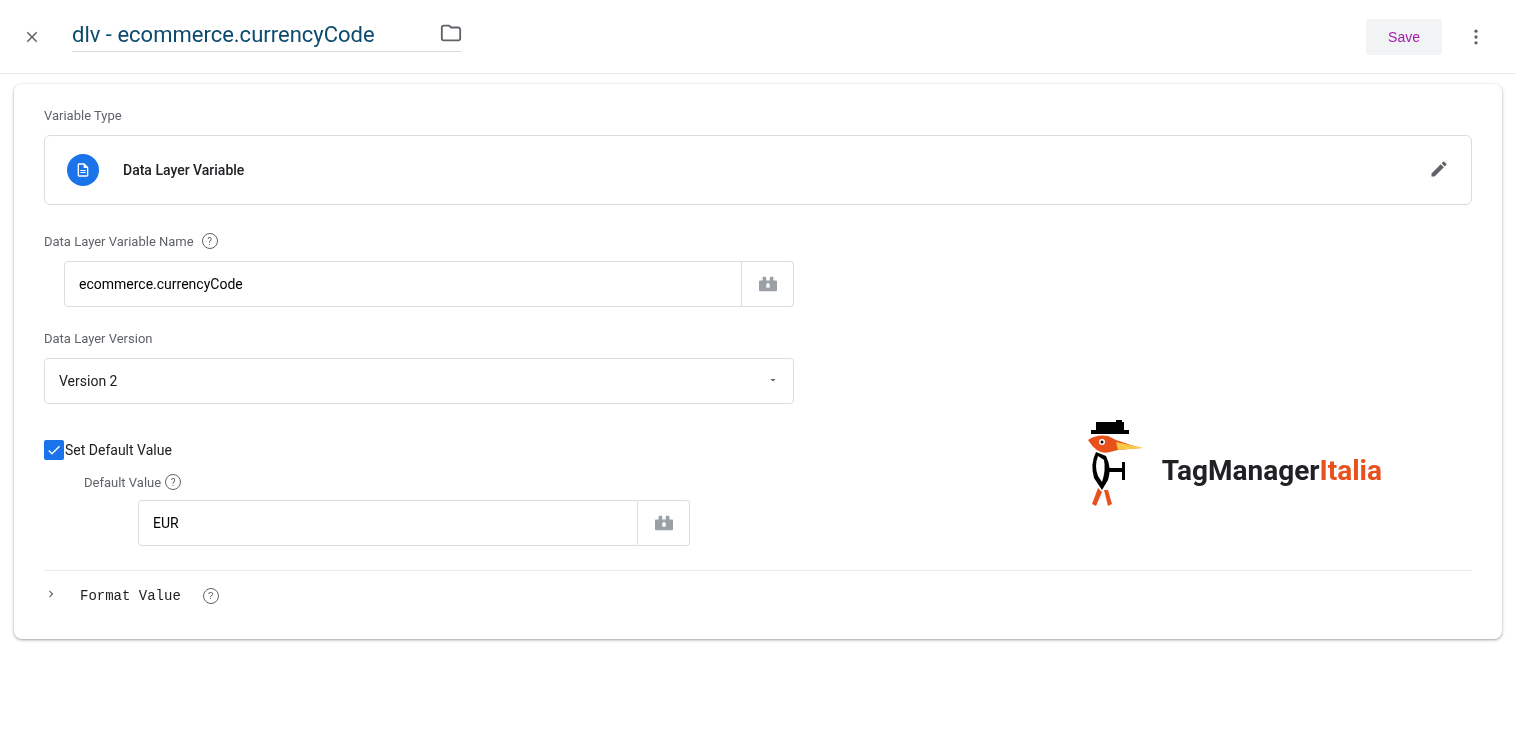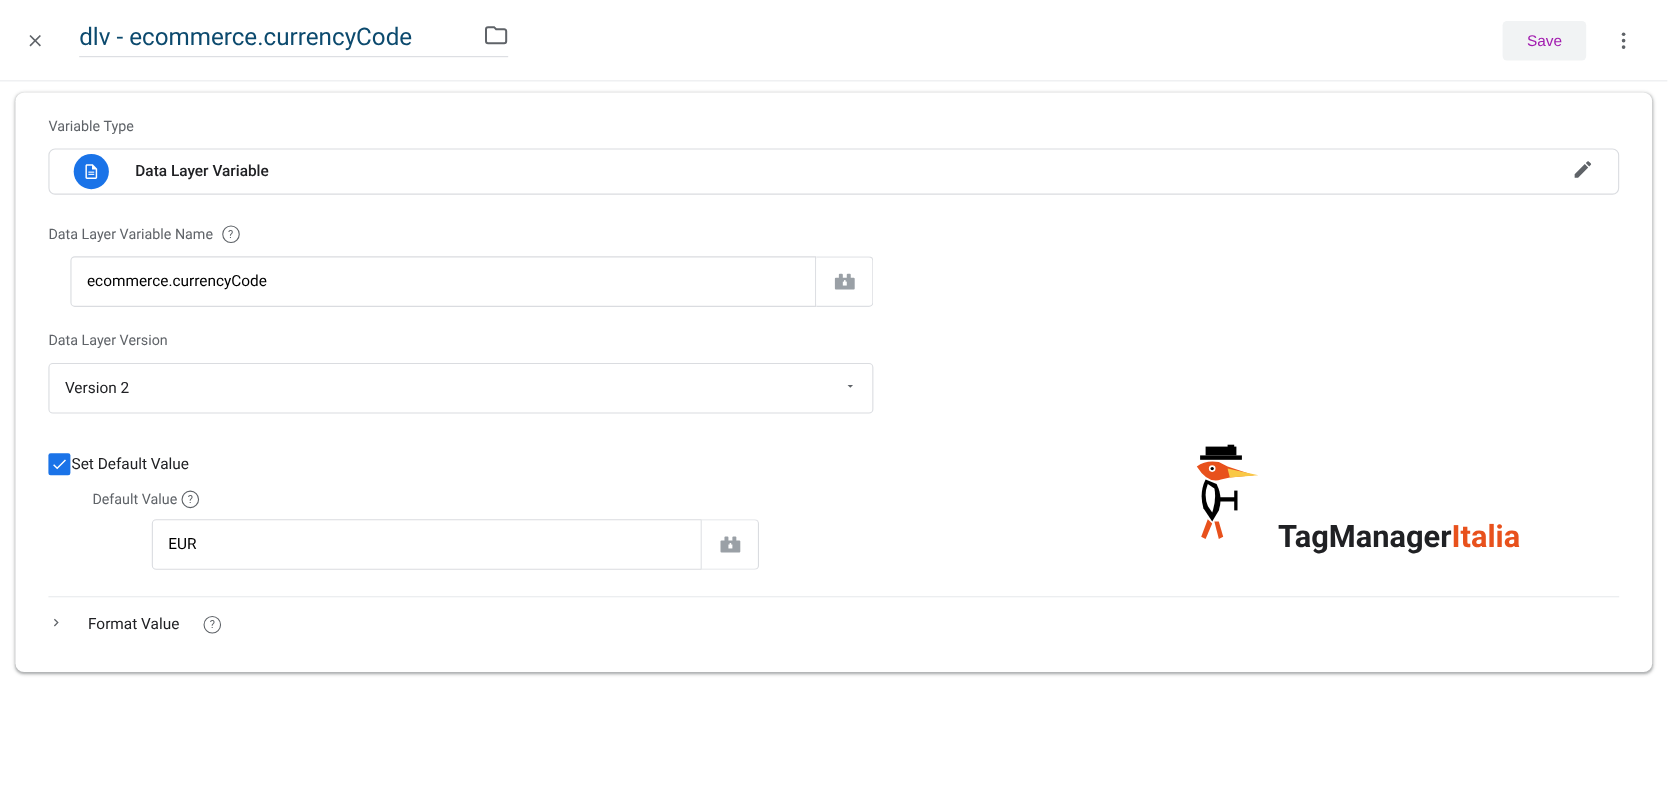--- a/index.html
+++ b/index.html
@@ -95,21 +95,21 @@
       display: inline-flex;
       align-items: center;
       justify-content: center;
       font-size: 10px;
       color: #5f6368;
       cursor: pointer;
     }
     .type-row {
       border: 1px solid #dadce0;
       border-radius: 6px;
-      padding: 4px 22px;
+      padding: 18px 22px;
       display: flex;
       align-items: center;
       margin-bottom: 28px;
       cursor: pointer;
       justify-content: center;
     }
     .type-icon {
       width: 32px;
       height: 32px;
       background: #1a73e8;
@@ -190,29 +190,30 @@
       border-top: 1px solid #e8eaed;
       margin-top: 18px;
       margin-bottom: 16px;
     }
     .expand-row {
       display: flex;
       align-items: center;
       gap: 22px;
       cursor: pointer;
       padding-bottom: 10px;
+      font-family: Liberation Mono, monospace;
     }
     .chevron { color: #5f6368; }
     .expand-label { font-size: 14px; color: #202124; }
     .watermark {
       position: absolute;
       right: 120px;
-      top: 320px;
-      display: flex;
-      align-items: flex-end;
+      top: 336px;
+      display: flex;
+      align-items: center;
       gap: 12px;
     }
     .wm-text { font-size: 28px; font-weight: 700; }
     .wm-italia { color: #e8511c; }
   </style>
 </head>
 <body>
 
 <div class="top-bar">
   <div class="close-btn">

